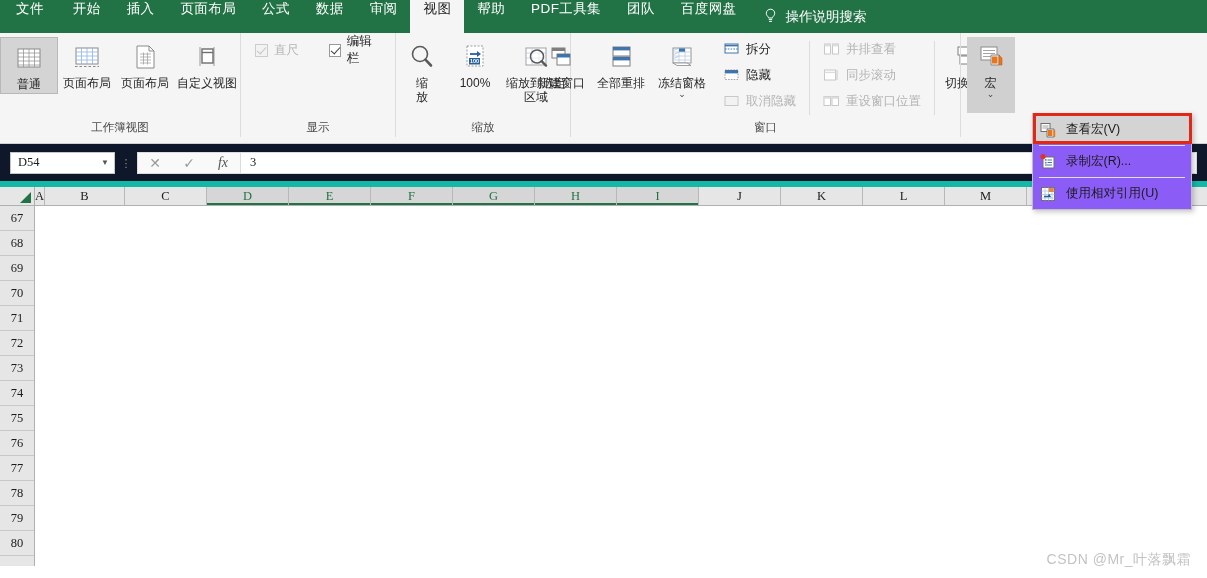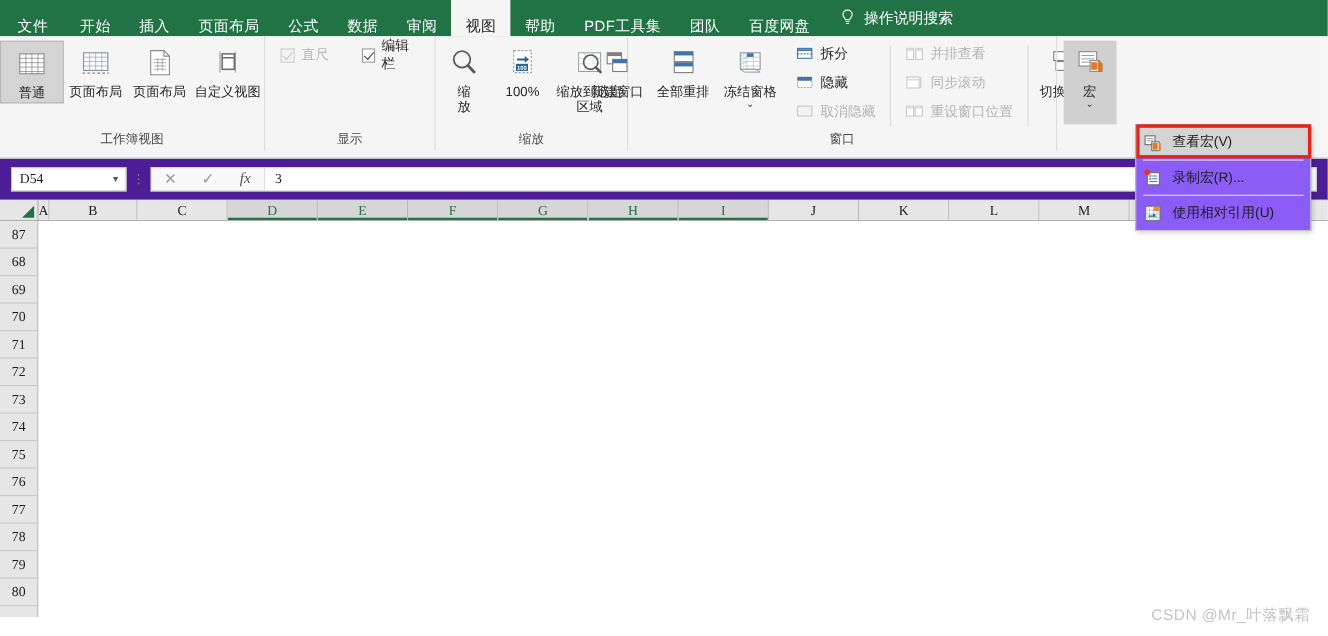--- a/index.html
+++ b/index.html
@@ -10,21 +10,21 @@
     -webkit-font-smoothing:antialiased;
   }
   .app{position:relative;width:1207px;height:578px;}
 
   
   .tabbar{
     height:33px;background:#217346;display:flex;align-items:stretch;
     position:relative;
   }
   .tab{
-    display:flex;align-items:flex-end;justify-content:center;
+    display:flex;align-items:flex-start;justify-content:center;
     padding:0 13px;color:#ffffff;font-size:13.5px;letter-spacing:.4px;
     cursor:default;white-space:nowrap;
   }
   .tab.file{padding:0 16px;}
   .tab.active{background:#f5f5f5;color:#1b1b1b;}
   .tellme{display:flex;align-items:center;gap:7px;padding-left:14px;color:#ffffff;font-size:13.5px;}
   .bulb{width:15px;height:17px;display:inline-block;position:relative;}
   .bulb svg{display:block}
 
   
@@ -67,21 +67,21 @@
 
   
   .smallcol{display:flex;flex-direction:column;justify-content:flex-start;height:82px;padding:0 6px;gap:2px;}
   .smallbtn{display:flex;align-items:center;gap:6px;height:24px;padding:0 4px;font-size:12.5px;color:#262626;cursor:default;white-space:nowrap;}
   .smallbtn.dis{color:#b4b4b4;}
   .sico{width:17px;height:16px;display:block;}
 
   .vsep{width:1px;background:#dcdcdc;height:74px;align-self:center;margin:0 3px;}
 
   
-  .fbar{height:37px;background:#4c1d95;display:flex;align-items:center;border-bottom:1px solid #14b8a6;justify-content:flex-end;}
+  .fbar{height:37px;background:#0f172a;display:flex;align-items:center;border-bottom:6px solid #14b8a6;justify-content:flex-end;}
   .namebox{
     width:105px;height:22px;margin-left:10px;background:#fff;border:1px solid #c6c6c6;
     display:flex;align-items:center;box-sizing:border-box;
   }
   .namebox .nb-val{flex:1;font-size:12.5px;color:#1b1b1b;padding-left:7px;font-family:"Liberation Serif","DejaVu Serif",serif;}
   .namebox .nb-car{width:18px;text-align:center;font-size:8px;color:#555;}
   .dots{width:22px;text-align:center;color:#8a8a8a;font-size:11px;letter-spacing:0;line-height:10px;}
   .fbtns{height:22px;display:flex;align-items:center;border:1px solid #dcdcdc;border-right:none;background:#f9f9f9;box-sizing:border-box;}
   .fbtn{width:34px;text-align:center;font-size:14px;color:#9b9b9b;cursor:default;}
   .fbtn.fx{font-family:"Liberation Serif","DejaVu Serif",serif;font-style:italic;color:#555;font-size:14px;}
@@ -509,21 +509,21 @@
     <div class="colcell" style="width:82px">J</div>
     <div class="colcell" style="width:82px">K</div>
     <div class="colcell" style="width:82px">L</div>
     <div class="colcell" style="width:82px">M</div>
     <div class="colcell" style="width:82px">N</div>
     <div class="colcell" style="width:82px">O</div>
   </div>
 
   <div class="body">
     <div class="rowhdr">
-      <div class="rowcell">87</div>
+      <div class="rowcell">67</div>
       <div class="rowcell">68</div>
       <div class="rowcell">69</div>
       <div class="rowcell">70</div>
       <div class="rowcell">71</div>
       <div class="rowcell">72</div>
       <div class="rowcell">73</div>
       <div class="rowcell">74</div>
       <div class="rowcell">75</div>
       <div class="rowcell">76</div>
       <div class="rowcell">77</div>

